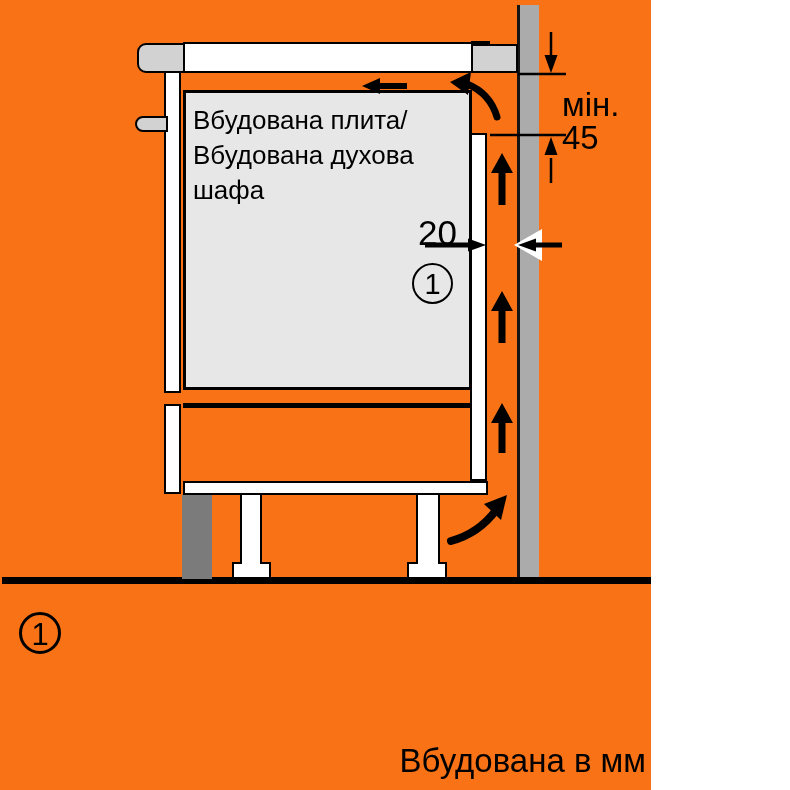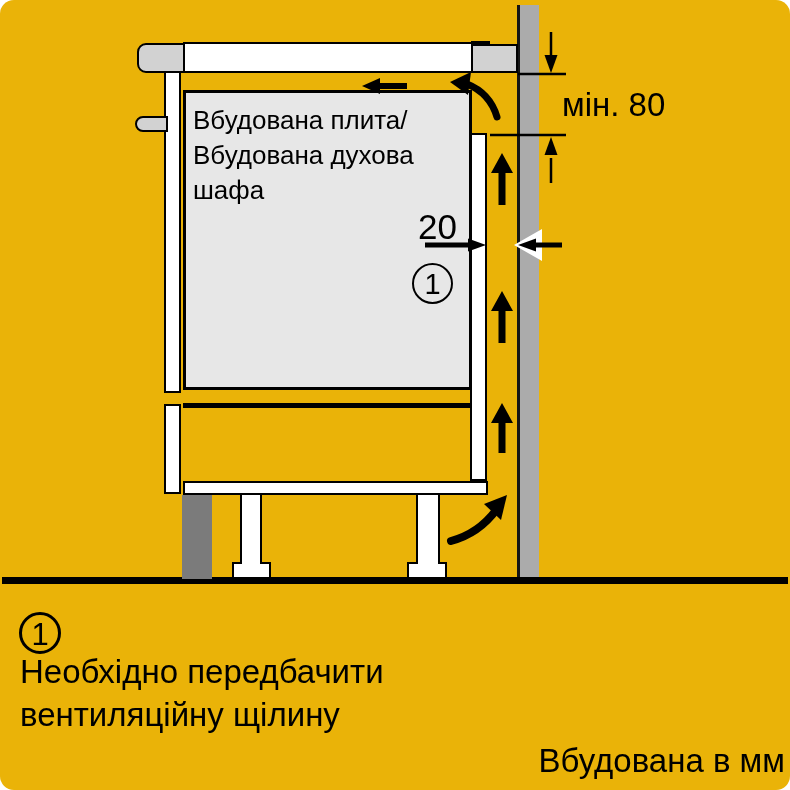--- a/index.html
+++ b/index.html
@@ -1,18 +1,18 @@
 <!DOCTYPE html>
 <html><head>
 <meta charset="utf-8">
 <style>
   html,body{margin:0;padding:0;background:#fff;}
   .canvas{
-    position:relative;width:790px;height:790px;background:#eab308;overflow:hidden;
-    font-family:"Liberation Sans","DejaVu Sans",sans-serif;color:#000;border-radius:14px;
+    position:relative;width:651px;height:790px;background:#f97316;overflow:hidden;
+    font-family:"Liberation Sans","DejaVu Sans",sans-serif;color:#000;
   }
   .abs{position:absolute;box-sizing:border-box;}
   
   .wall{left:517px;top:5px;width:22px;height:574px;background:#ababab;border-left:3px solid #151515;}
   .floor{left:2px;top:577px;width:786px;height:7px;background:#000;}
   .worktop-hob{left:183px;top:42px;width:290px;height:31px;background:#fff;border:2px solid #000;}
   .worktop-back{left:471px;top:44px;width:47px;height:29px;background:#d2d2d2;border:2px solid #000;}
   .worktop-joint{left:471px;top:41px;width:19px;height:4px;background:#000;}
   .knob{left:137px;top:43px;width:49px;height:30px;background:#d2d2d2;border:2px solid #000;border-radius:9px 0 0 9px;}
   .front-upper{left:164px;top:71px;width:17px;height:322px;background:#fff;border:2px solid #000;}
@@ -26,21 +26,21 @@
   .plinth{left:182px;top:495px;width:30px;height:84px;background:#7b7b7b;}
   .foot-base{background:#fff;border:2px solid #000;top:562px;height:17px;}
   .foot-stem{background:#fff;border:2px solid #000;border-top:0;border-bottom:0;top:495px;height:69px;}
   .foot1-base{left:232px;width:39px;}
   .foot1-stem{left:240px;width:22px;}
   .foot2-base{left:407px;width:40px;}
   .foot2-stem{left:416px;width:24px;}
   
   .lbl{position:absolute;white-space:pre-line;}
   .min45{left:562px;top:88px;font-size:33px;line-height:1;}
-  .gap20{left:418px;top:209px;font-size:35px;line-height:1;}
+  .gap20{left:418px;top:215px;font-size:35px;line-height:1;}
   .callout{border:2.5px solid #000;border-radius:50%;text-align:center;background:transparent;}
   .callout-diagram{left:412px;top:263px;width:41px;height:41px;font-size:29px;line-height:39px;}
   .callout-note{left:19px;top:612px;width:42px;height:42px;border-width:3px;font-size:31px;line-height:40px;}
   .note-text{left:20px;top:650px;font-size:33px;line-height:43px;}
   .units{right:5px;top:744px;font-size:33px;line-height:1;}
   svg.overlay{position:absolute;left:0;top:0;width:790px;height:790px;}
 </style>
 </head>
 <body>
 
@@ -107,22 +107,20 @@
 
     <g>
       <line x1="425" y1="245" x2="470" y2="245" stroke="#000" stroke-width="5"></line>
       <polygon points="486,245 468,238.5 468,251.5" fill="#000"></polygon>
       <polygon points="514,245 542,229 542,261" fill="#fff"></polygon>
       <line x1="534" y1="245" x2="562" y2="245" stroke="#000" stroke-width="5"></line>
       <polygon points="518,245 536,238.5 536,251.5" fill="#000"></polygon>
     </g>
   </svg>
 
-  <div class="lbl min45">мін. 80</div>
+  <div class="lbl min45">мін. 45</div>
   <div class="lbl gap20">20</div>
   <div class="abs callout callout-diagram">1</div>
 
   <div class="abs callout callout-note">1</div>
-  <div class="lbl note-text">Необхідно передбачити
-вентиляційну щілину</div>
   <div class="lbl units">Вбудована в мм</div>
 
 </div>
 
 </body></html>

